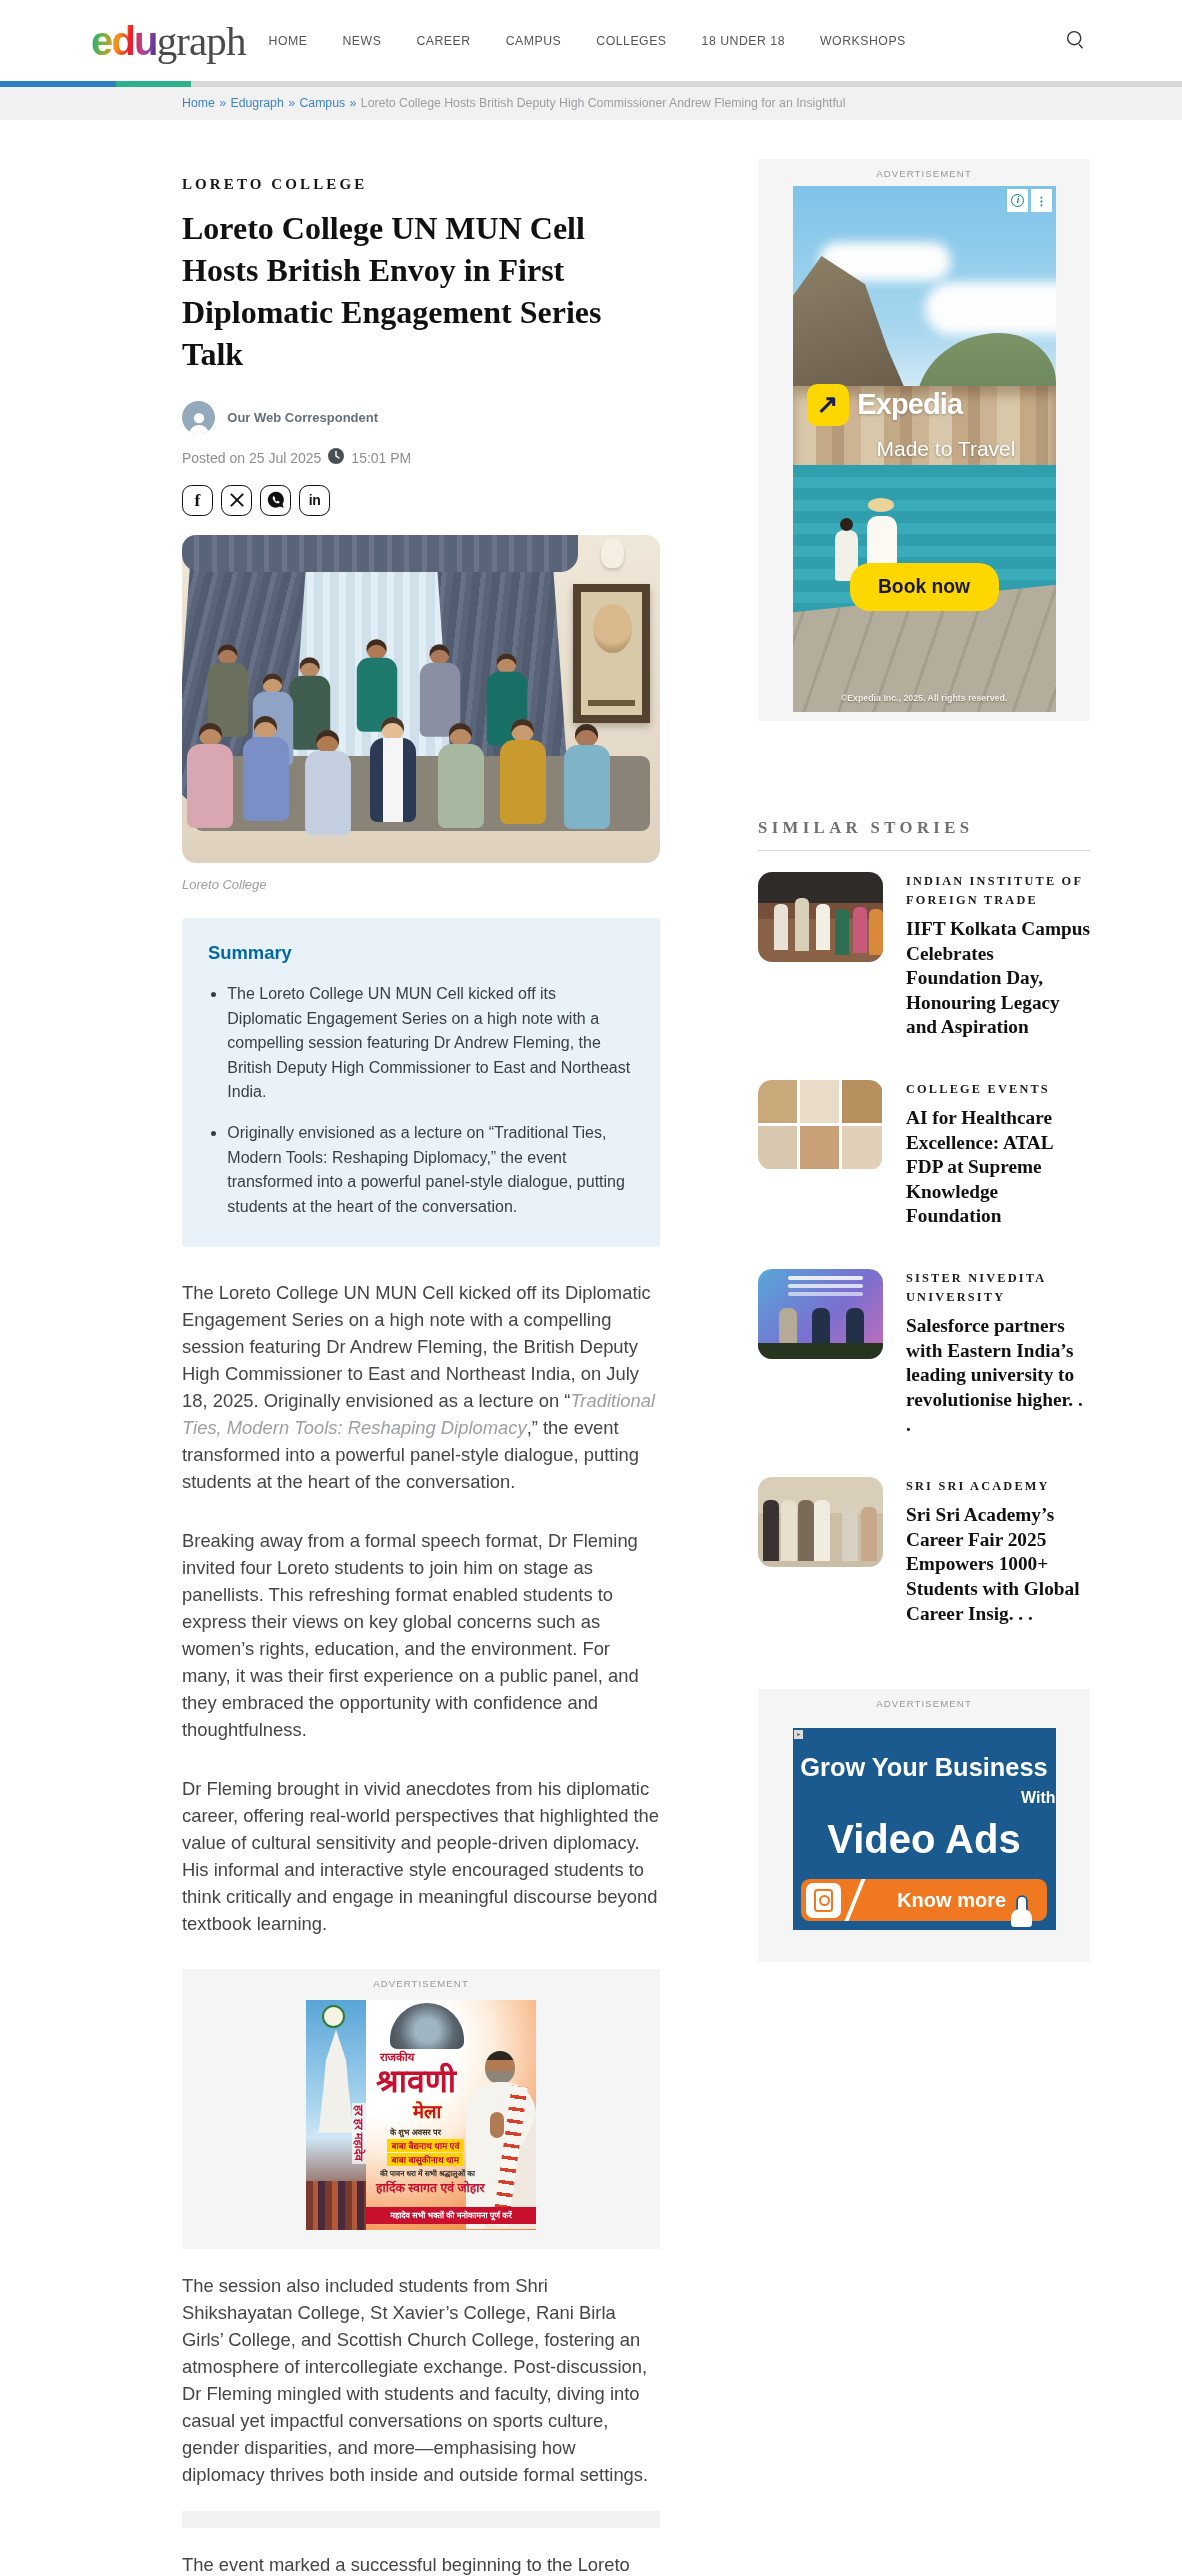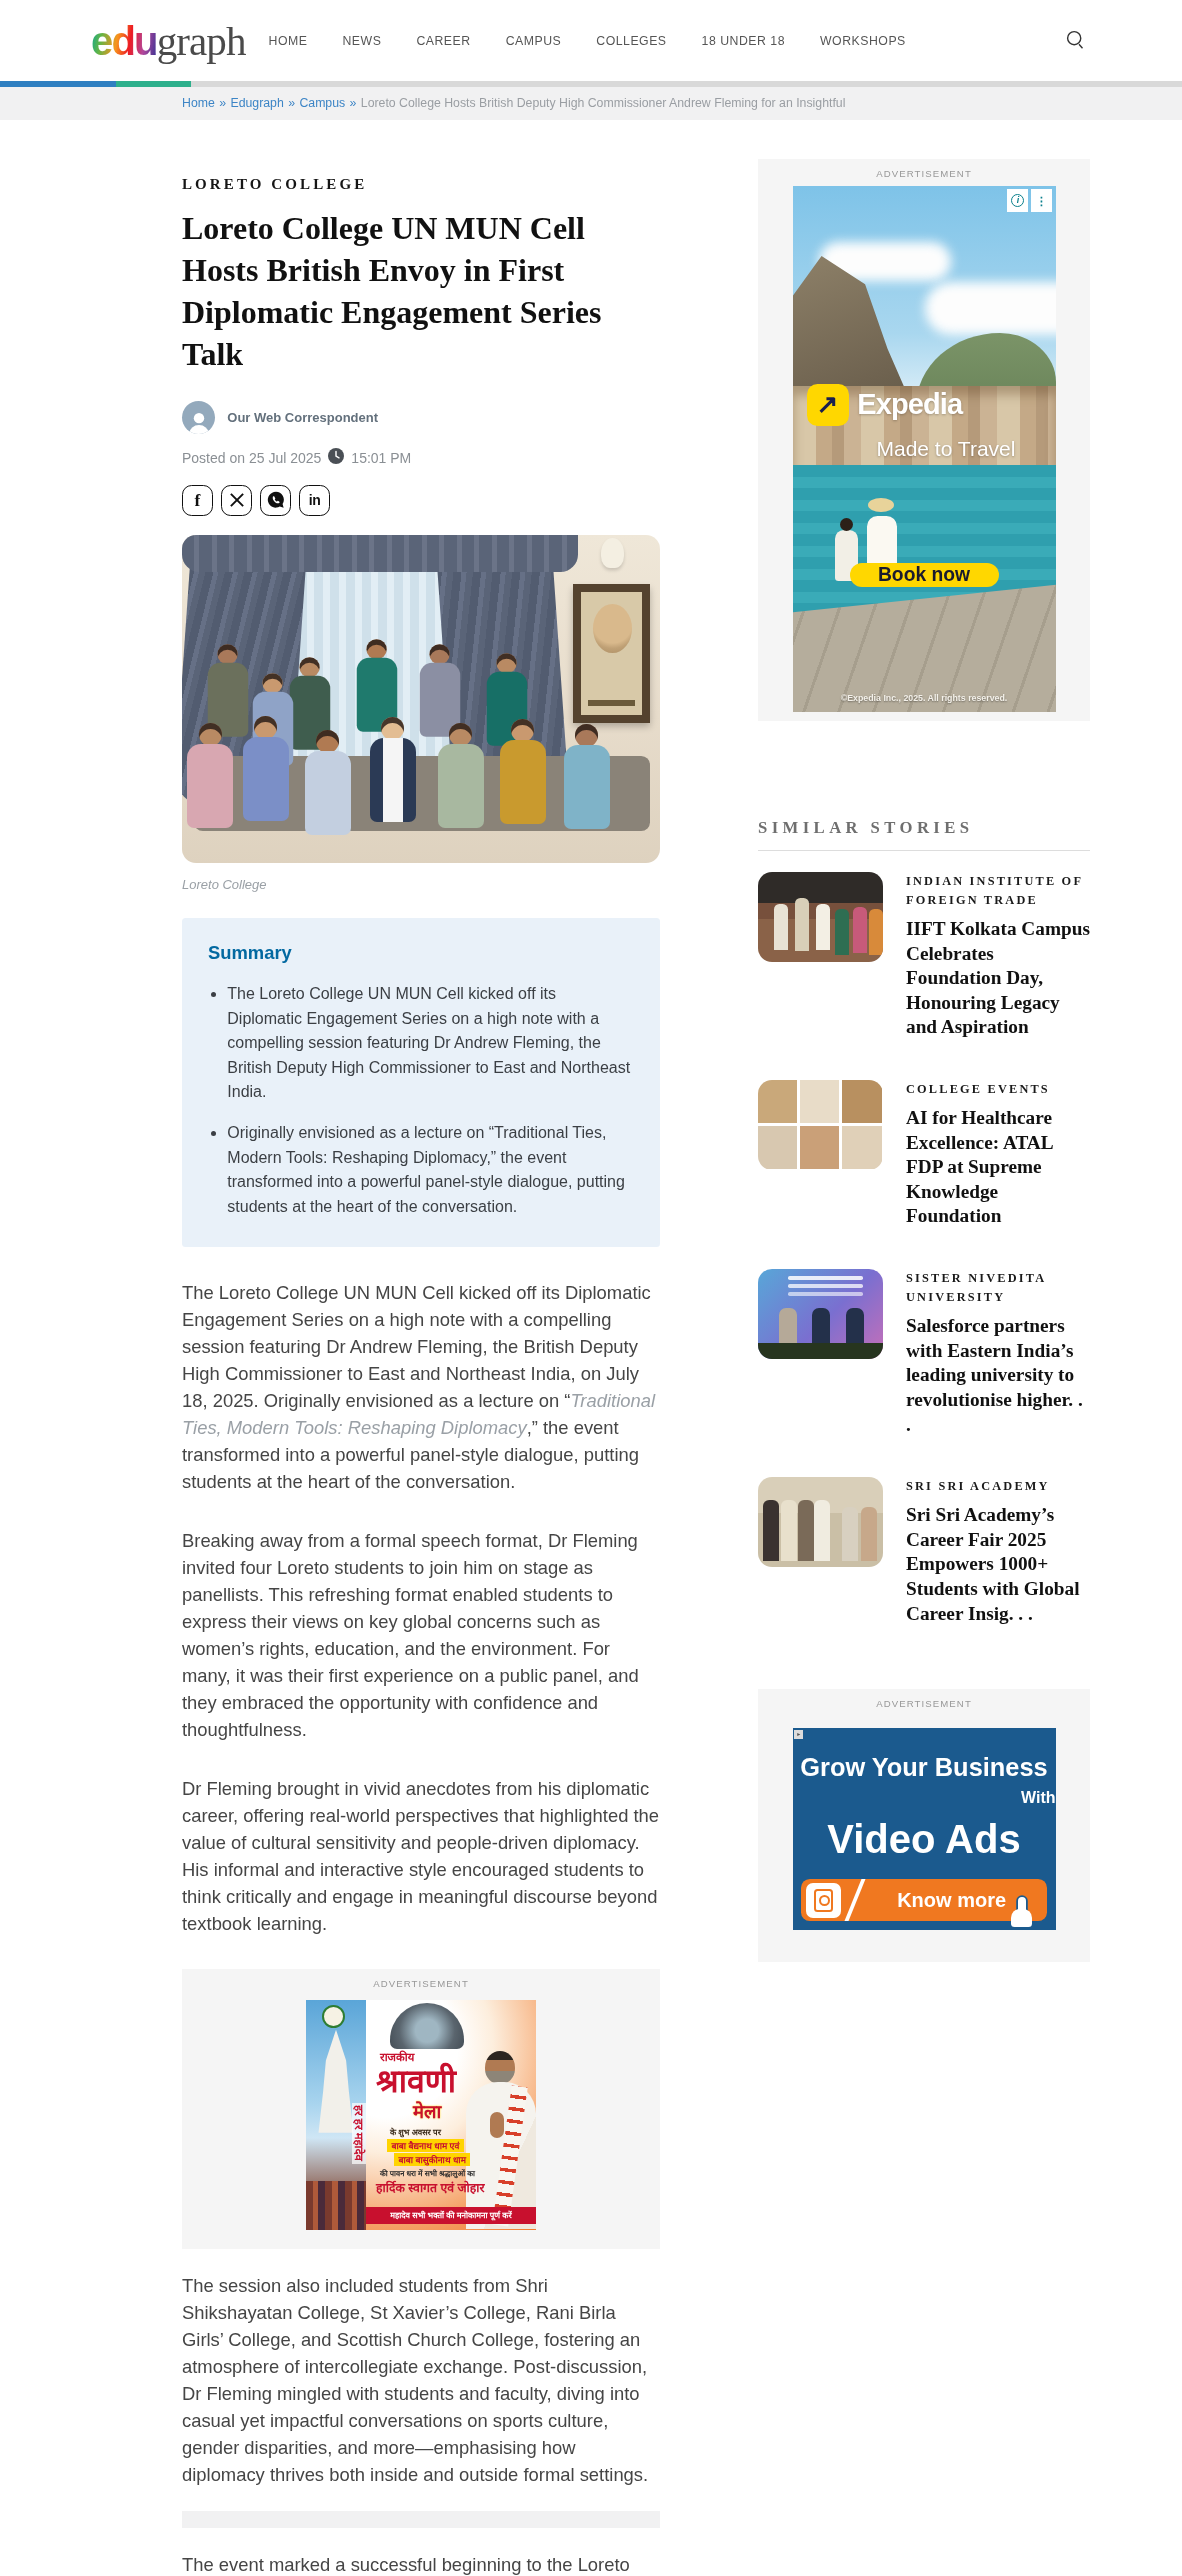--- a/index.html
+++ b/index.html
@@ -110,21 +110,21 @@
   .sh-man-body { position:absolute; left:160px; top:82px; width:70px; height:147px; border-radius:32px 32px 0 0;
                  background:linear-gradient(115deg,#f5f3ee 0 62%,#efe9df 62% 100%); }
   .sh-gamchha { position:absolute; left:196px; top:86px; width:16px; height:140px; transform:rotate(8deg);
                 background:repeating-linear-gradient(180deg,#f8f6f0 0 8.8px,#d8402a 8.8px 12.3px); }
   .sh-hands { position:absolute; left:184px; top:112px; width:14px; height:26px; border-radius:7px; background:#b07a52; }
   .sh-t1 { position:absolute; left:74px; top:49px; font-size:11.4px; font-weight:bold; color:#c8102e; }
   .sh-t2 { position:absolute; left:70px; top:58px; font-size:32px; font-weight:bold; color:#c8102e; font-family:"Liberation Serif",serif; }
   .sh-t3 { position:absolute; left:107px; top:98px; font-size:18.4px; font-weight:bold; color:#c8102e; text-shadow:0 0 1.8px #ffd400; }
   .sh-t4 { position:absolute; left:84px; top:126px; font-size:8px; color:#3a2a1a; font-weight:bold; }
   .sh-box1 { position:absolute; left:81px; top:139px; font-size:8.8px; font-weight:bold; color:#c8102e; background:#ffd400; padding:0.9px 4.4px; }
-  .sh-box2 { position:absolute; left:81px; top:153px; font-size:8.8px; font-weight:bold; color:#c8102e; background:#ffd400; padding:0.9px 4.4px;margin-left:7px; }
+  .sh-box2 { position:absolute; left:81px; top:153px; font-size:8.8px; font-weight:bold; color:#c8102e; background:#ffd400; padding:0.9px 4.4px; }
   .sh-t5 { position:absolute; left:74px; top:168px; font-size:7.5px; color:#2a2a2a; font-weight:bold; }
   .sh-t6 { position:absolute; left:70px; top:179px; font-size:12.3px; font-weight:bold; color:#c8102e; }
   .sh-strip { position:absolute; left:60px; top:207px; width:170px; height:17.5px; background:#c8102e; color:#fff;
               font-size:8px; font-weight:bold; line-height:17.5px; text-align:center; }
 
   .divider-band { margin-top:23px; height:17.5px; background:#f1f1f2; }
 
   
   .ad-expedia-box { padding-bottom:8.8px; }
   .expedia { position:relative; width:263px; height:526px; margin:7px auto 0; overflow:hidden; text-align:left;
@@ -147,21 +147,21 @@
   .xp-p2::before { content:''; position:absolute; left:1.8px; top:-17.5px; width:26px; height:14px; border-radius:50%; background:#e8d39a; }
   .xp-chips { position:absolute; right:3.5px; top:3.5px; display:flex; gap:2.6px; }
   .xp-chip { width:21px; height:23px; background:#fff; color:#0a7f8c; display:flex; align-items:center; justify-content:center;
              font-size:11.4px; font-weight:bold; cursor:pointer; }
   .xp-info { width:13px; height:13px; border:1.8px solid #0a7f8c; border-radius:50%; font-size:8.8px; line-height:10.5px; text-align:center; }
   .xp-logo-row { position:absolute; left:14px; top:198px; display:flex; align-items:center; gap:8.8px; }
   .xp-mark { width:42px; height:42px; border-radius:10.5px; background:#ffd700; display:flex; align-items:center; justify-content:center;
              font-size:26px; font-weight:bold; color:#1a1f4e; }
   .xp-brand { font-size:29px; font-weight:bold; color:#fff; text-shadow:0 0.9px 2.6px rgba(0,0,0,.25); letter-spacing:-0.9px; }
   .xp-tag { position:absolute; left:84px; top:251px; font-size:21px; color:#fff; text-shadow:0 0.9px 2.6px rgba(0,0,0,.3); }
-  .xp-cta { position:absolute; left:57px; top:377px; width:149px; height:24px; border-radius:20px; background:#ffd700;
+  .xp-cta { position:absolute; left:57px; top:377px; width:149px; height:48px; border-radius:20px; background:#ffd700;
             border:none; font-size:19.3px; font-weight:bold; color:#1a1a2e; cursor:pointer;
             font-family:"Liberation Sans",sans-serif; }
   .xp-copy { position:absolute; left:0; top:507px; width:263px; text-align:center; font-size:8.8px; font-weight:bold; color:#f4f1ea;
              text-shadow:0 0.9px 1.8px rgba(0,0,0,.4); }
 
   .similar-title { margin-top:97px; font-family:"Liberation Serif", serif; font-size:16.7px; letter-spacing:4.4px;
                    color:#6f6f6f; padding-bottom:12.3px; border-bottom:0.9px solid #ddd; }
   .story { margin-top:21px; display:flex; gap:23px; cursor:pointer; }
   .story + .story { margin-top:40px; }
   .thumb { width:125px; height:90px; border-radius:14px; flex:none; position:relative; overflow:hidden; }

